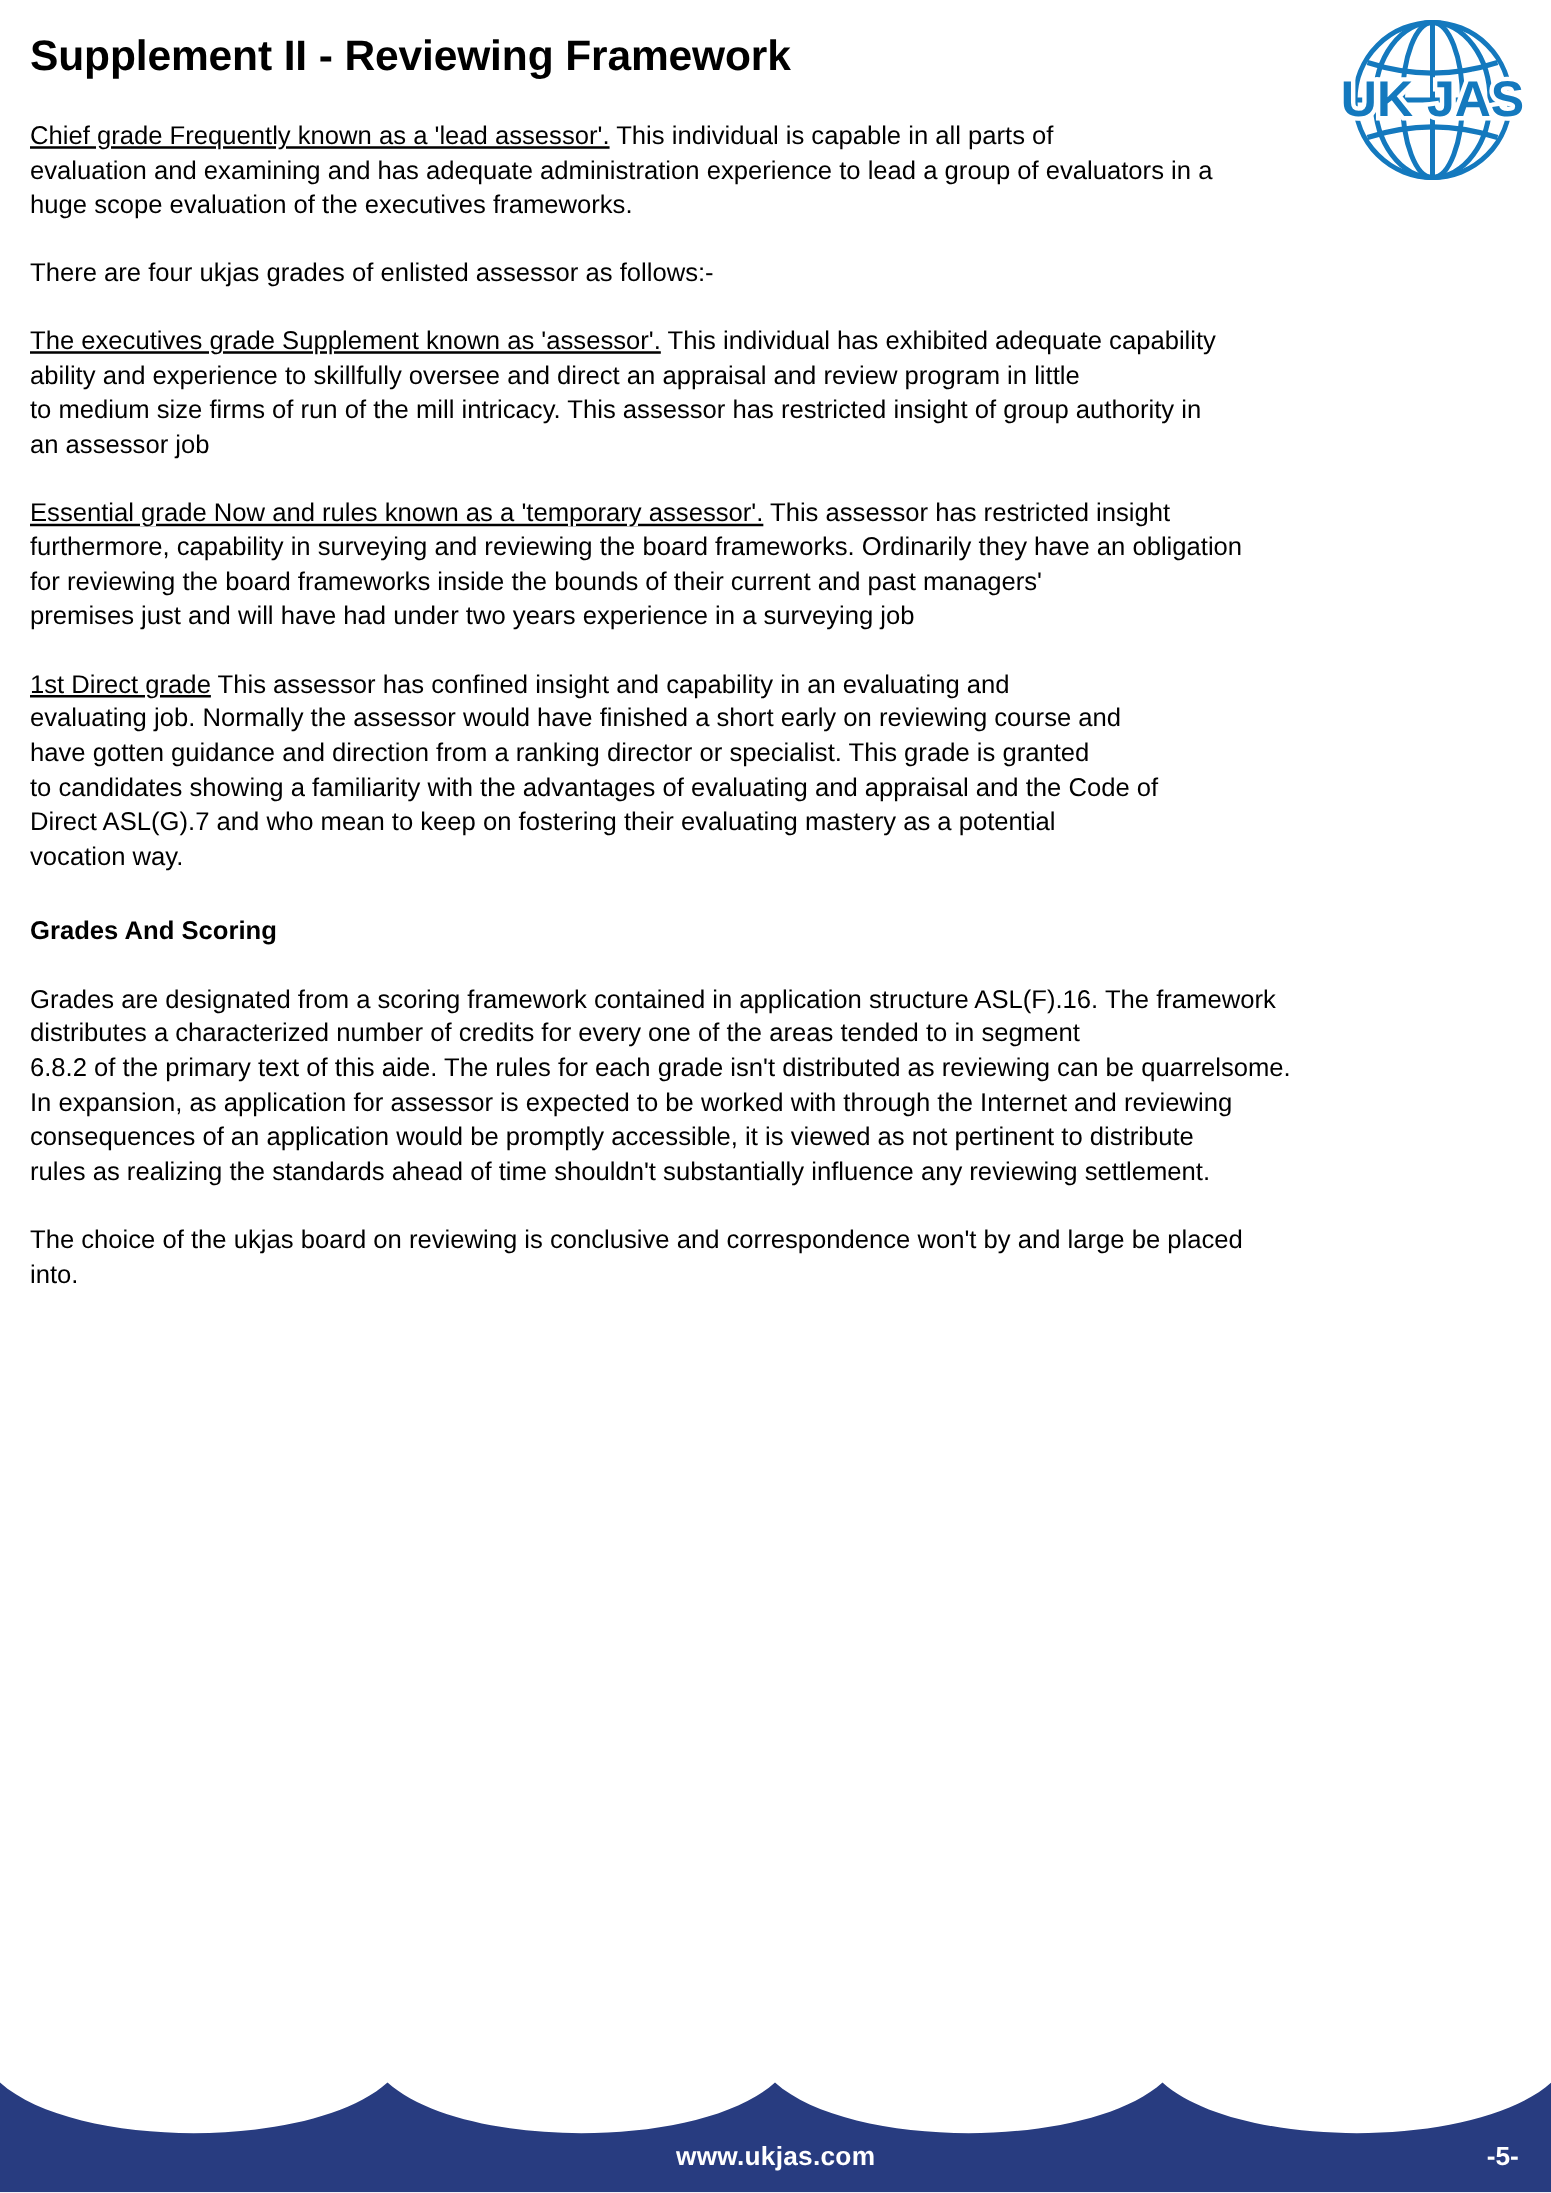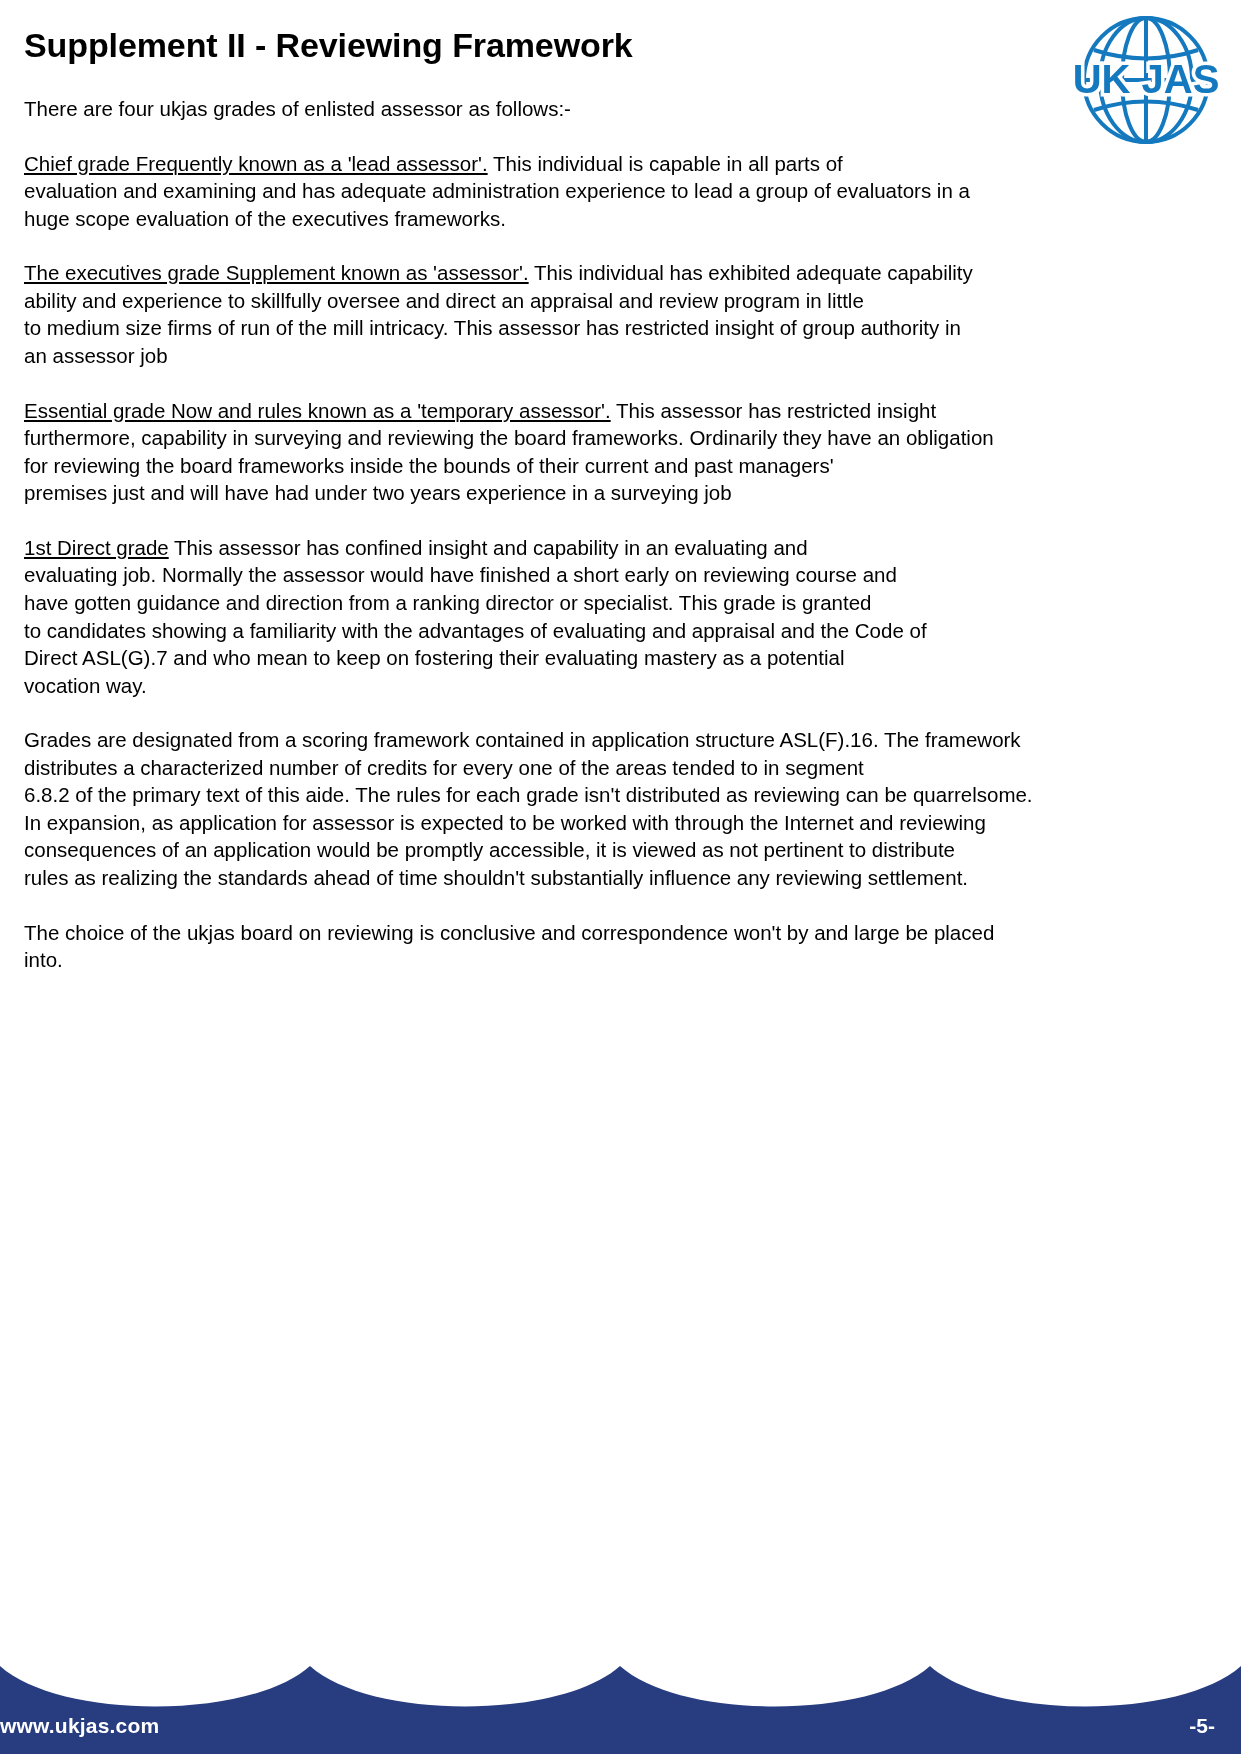--- a/index.html
+++ b/index.html
@@ -77,21 +77,21 @@
     top: 0;
     width: 1241px;
     height: 130px;
     display: block;
   }
   .footer-url {
     position: absolute;
     left: 0;
     right: 0;
     bottom: 16px;
-    text-align: left;
+    text-align: center;
     color: #ffffff;
     font-size: 21px;
     font-weight: bold;
     letter-spacing: 0.2px;
   }
   .footer-page {
     position: absolute;
     right: 26px;
     bottom: 16px;
     color: #ffffff;
@@ -116,43 +116,44 @@
         <path d="M 23 105 Q 75 88 127 105"></path>
       </g>
       <text x="75" y="88" text-anchor="middle" font-family="'Liberation Sans', sans-serif" font-size="40" font-weight="bold" font-stretch="condensed" fill="#1479BE" stroke="#ffffff" stroke-width="7" paint-order="stroke">UK JAS</text>
     </svg>
   </div>
 
   <div class="content">
 
     <h1 class="doc-title">Supplement II - Reviewing Framework</h1>
 
-    <p class="para">There are four ukjas grades of enlisted assessor as follows:-</p>
-
     <p class="para"><span class="lead">Chief grade Frequently known as a 'lead assessor'.</span><span>    This individual is capable in all parts of
 evaluation and examining and has adequate administration experience to lead a group of evaluators in a
 huge scope evaluation of the executives frameworks.</span></p>
+
+    <p class="para">There are four ukjas grades of enlisted assessor as follows:-</p>
 
     <p class="para"><span class="lead">The executives grade Supplement known as 'assessor'.</span><span>   This individual has exhibited adequate capability
 ability and experience to skillfully oversee and direct an appraisal and review program in little
 to medium size firms of run of the mill intricacy. This assessor has restricted insight of group authority in
 an assessor job</span></p>
 
     <p class="para"><span class="lead">Essential grade Now and rules known as a 'temporary assessor'.</span><span>  This assessor has restricted insight
 furthermore, capability in surveying and reviewing the board frameworks. Ordinarily they have an obligation
 for reviewing the board frameworks inside the bounds of their current and past managers'
 premises just and will have had under two years experience in a surveying job</span></p>
 
     <p class="para"><span class="lead">1st Direct grade</span><span>   This assessor has confined insight and capability in an evaluating and
 evaluating job. Normally the assessor would have finished a short early on reviewing course and
 have gotten guidance and direction from a ranking director or specialist. This grade is granted
 to candidates showing a familiarity with the advantages of evaluating and appraisal and the Code of
 Direct ASL(G).7 and who mean to keep on fostering their evaluating mastery as a potential
 vocation way.</span></p>
 
+    <h2 class="section-heading gap-before">Grades And Scoring</h2>
 
     <p class="para">Grades are designated from a scoring framework contained in application structure ASL(F).16. The framework
 distributes a characterized number of credits for every one of the areas tended to in segment
 6.8.2 of the primary text of this aide. The rules for each grade isn't distributed as reviewing can be quarrelsome.
 In expansion, as application for assessor is expected to be worked with through the Internet and reviewing
 consequences of an application would be promptly accessible, it is viewed as not pertinent to distribute
 rules as realizing the standards ahead of time shouldn't substantially influence any reviewing settlement.</p>
 
     <p class="para">The choice of the ukjas board on reviewing is conclusive and correspondence won't by and large be placed
 into.</p>

